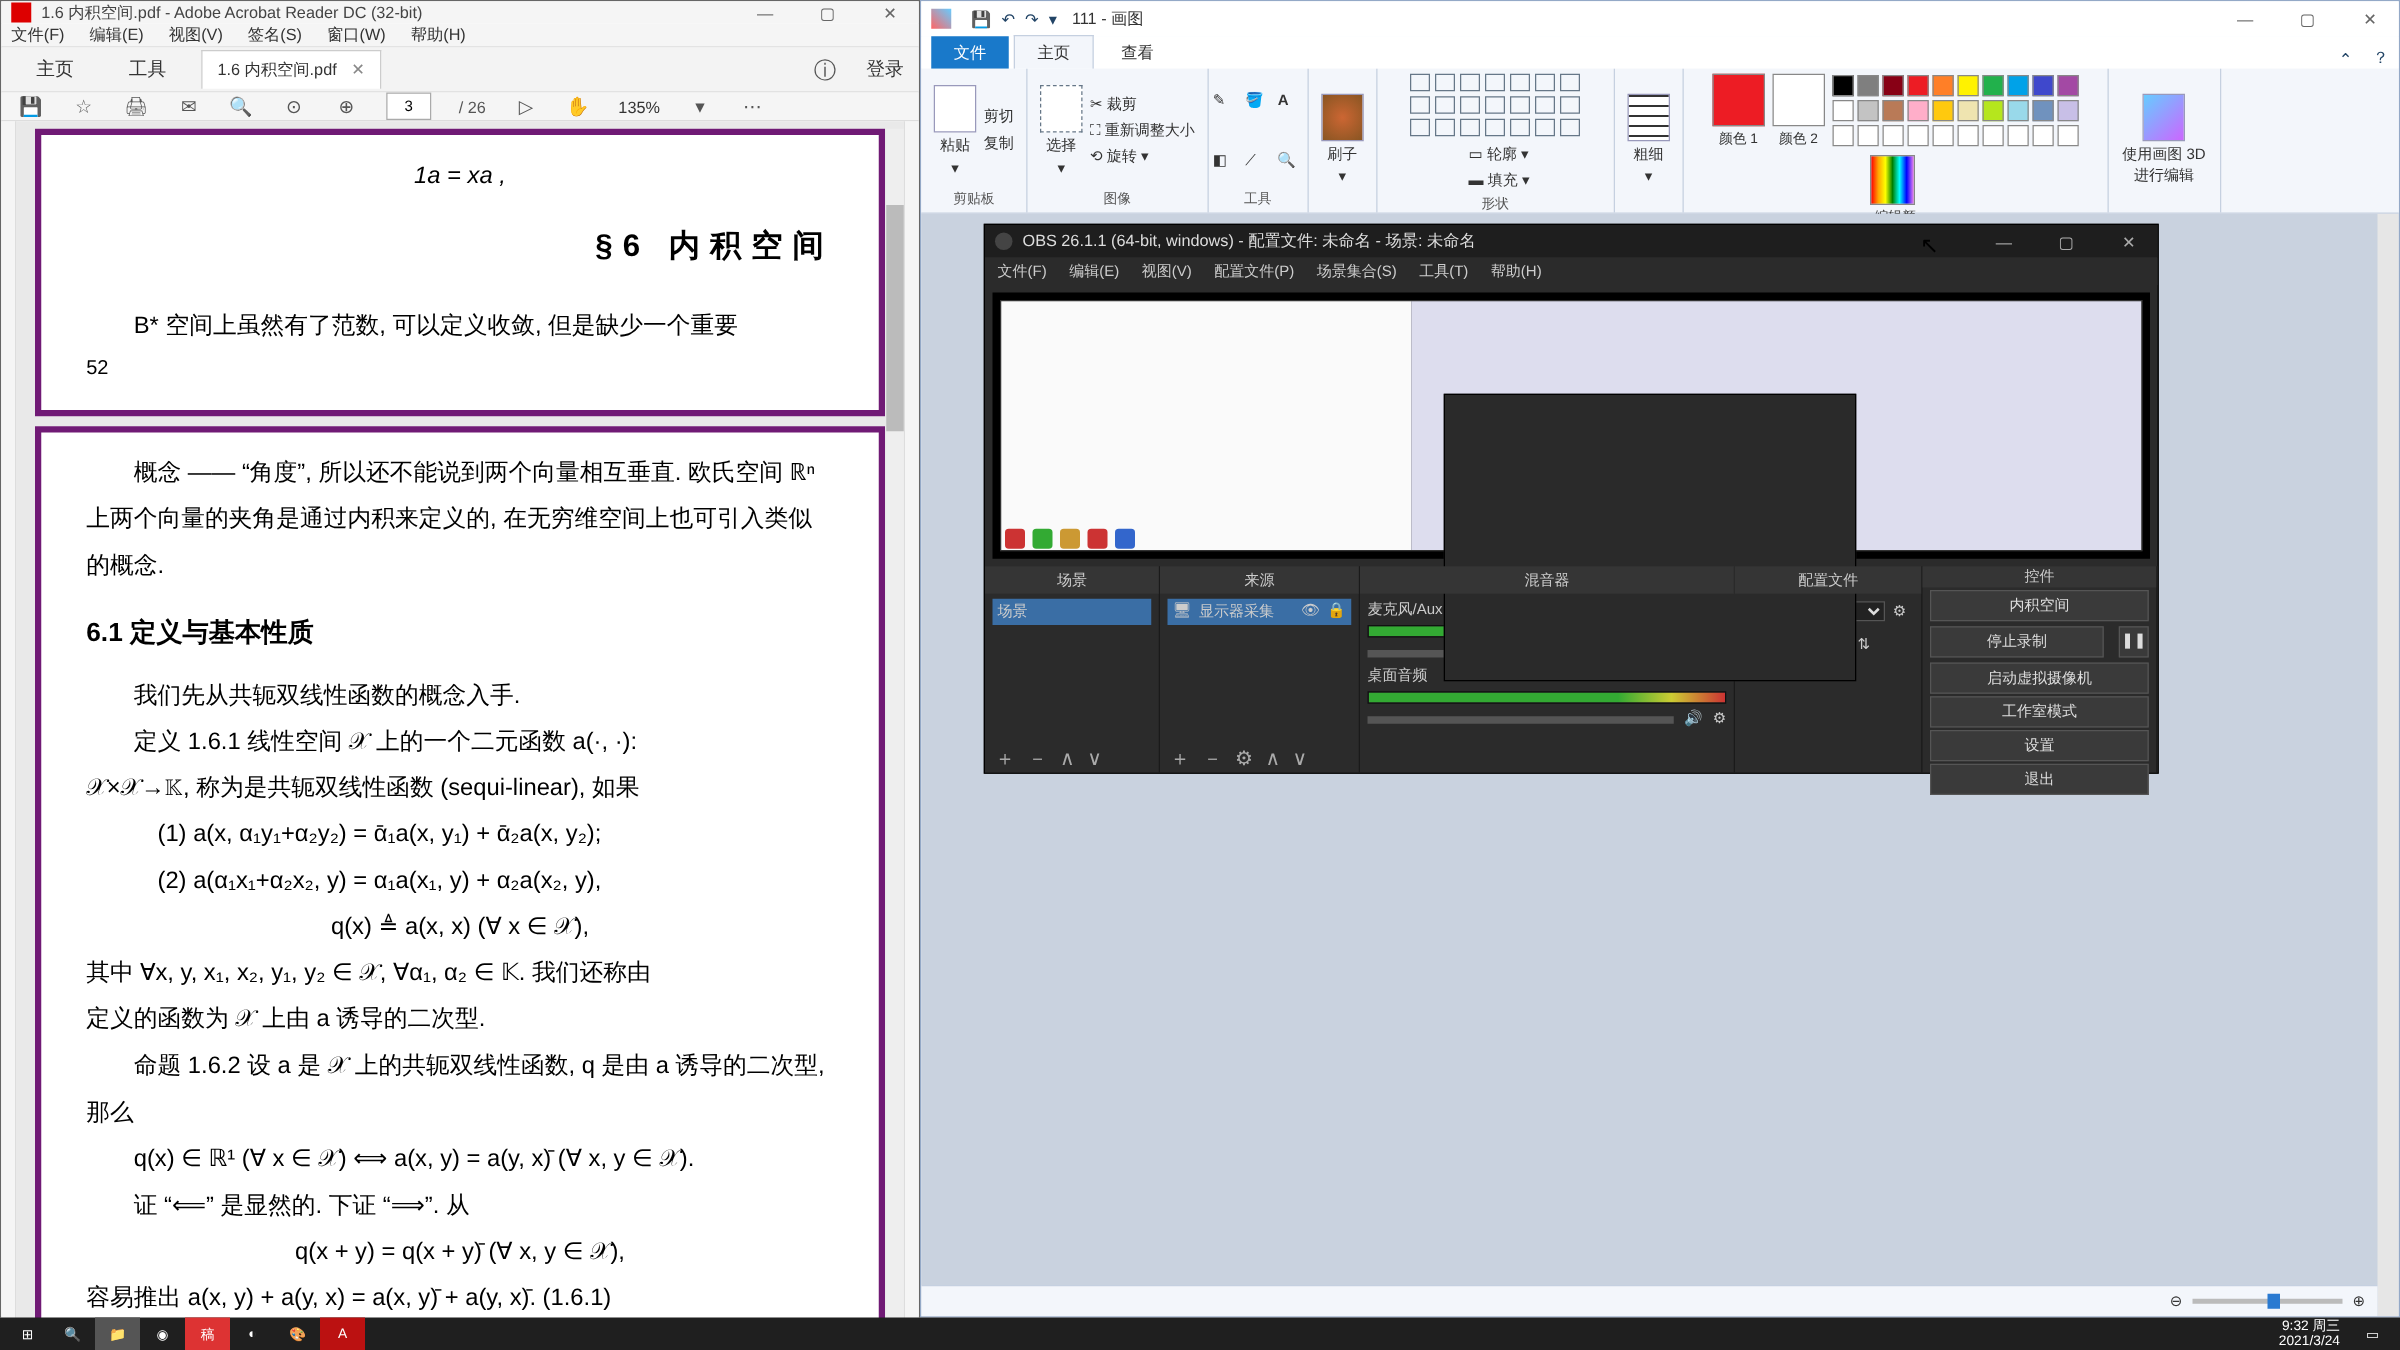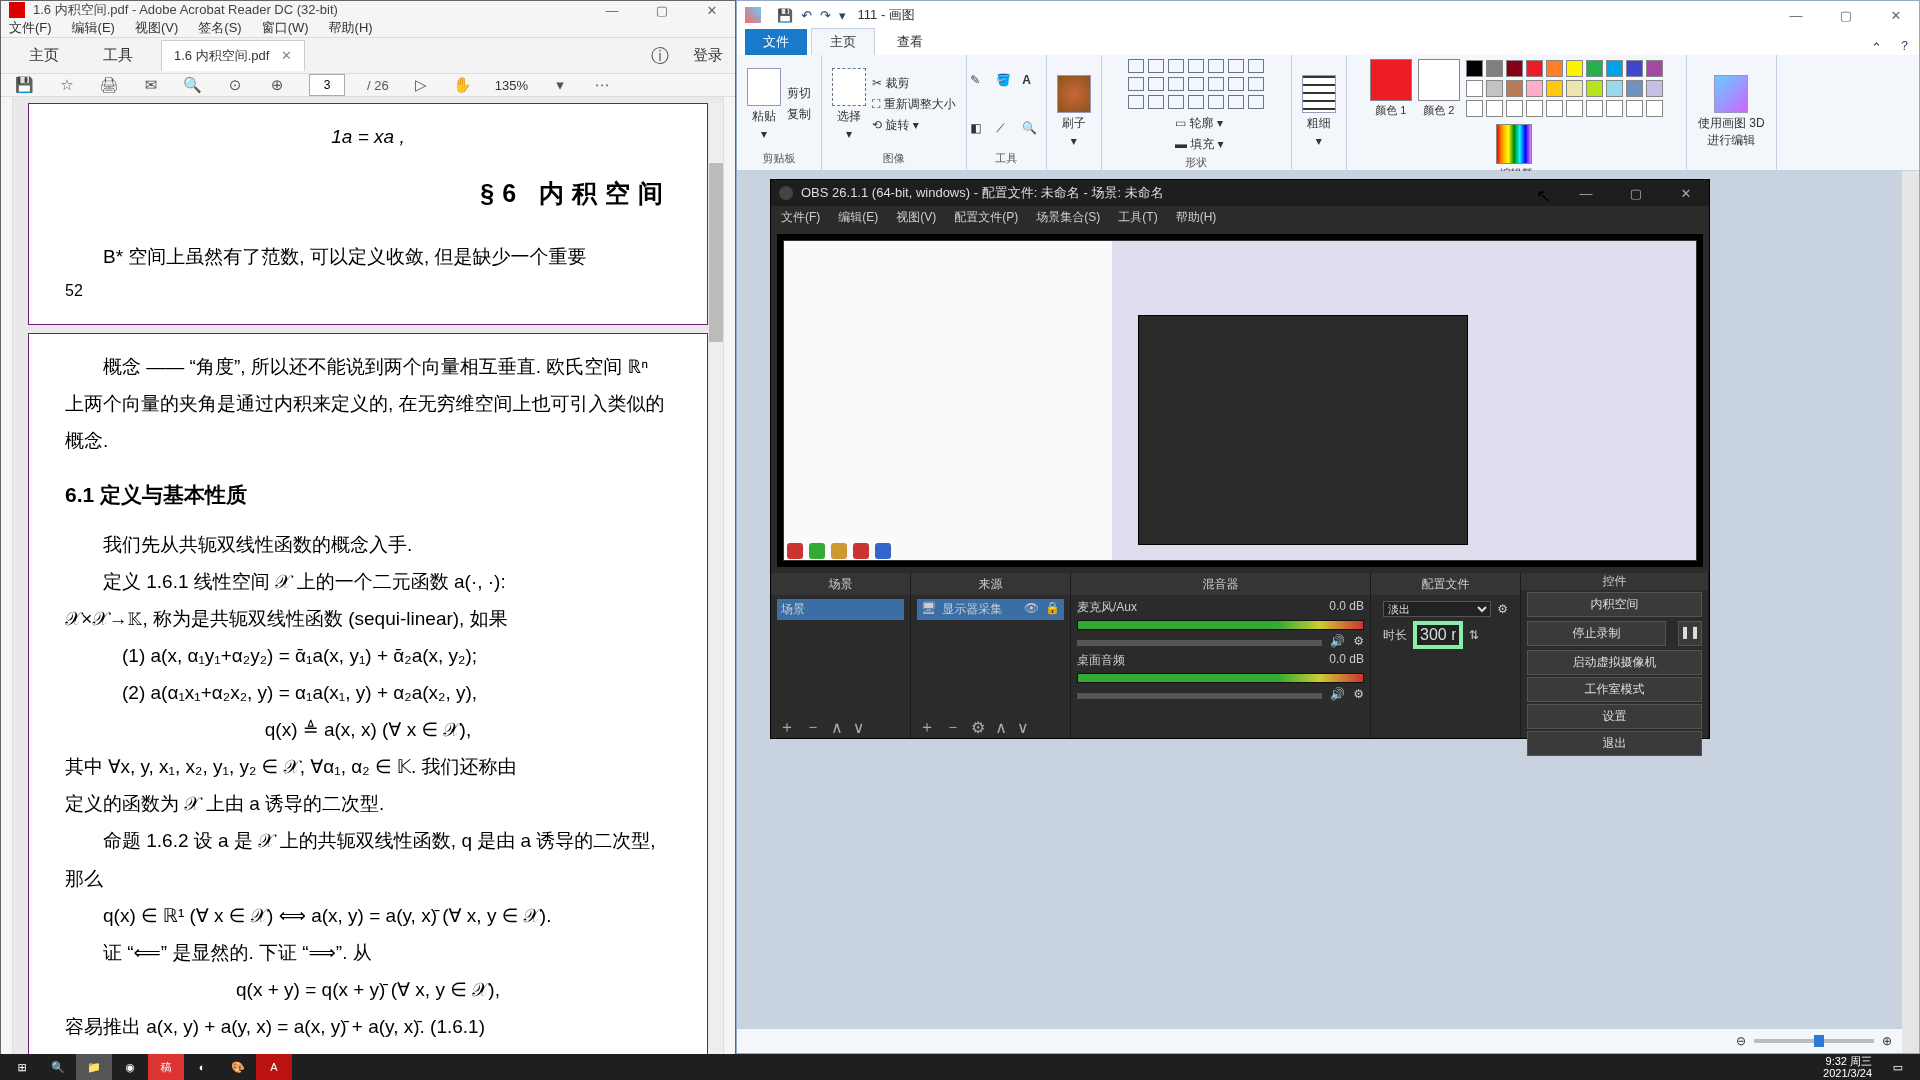--- a/index.html
+++ b/index.html
@@ -17,21 +17,21 @@
 .acrobat-tabs .file-tab { background: #fff; border: 1px solid #ccc; border-bottom: none; padding: 6px 12px; font-size: 13px; }
 .acrobat-tabs .help-ico { margin-left: auto; font-size: 18px; color: #555; }
 .acrobat-tabs .login { margin-left: 12px; color: #333; }
 .acrobat-toolbar { height: 48px; background: #f5f5f5; display: flex; align-items: center; gap: 22px; padding: 0 14px; border-bottom: 1px solid #ddd; font-size: 15px; color: #333; }
 .tb-ico { width: 20px; height: 20px; display: inline-flex; align-items: center; justify-content: center; color: #555; }
 .page-input { width: 36px; height: 22px; border: 1px solid #aaa; text-align: center; font-size: 12px; }
 .pdf-body { flex: 1; background: #e9e9e9; position: relative; display: flex; }
 .pane-left { width: 12px; background: #f5f5f5; border-right: 1px solid #ddd; }
 .pane-right { width: 12px; background: #f5f5f5; border-left: 1px solid #ddd; }
 .pdf-page-wrap { flex: 1; display: flex; flex-direction: column; align-items: center; overflow: hidden; padding: 6px; gap: 8px; }
-.pdf-page { width: 680px; background: #fff; border: 1px solid #701a75; padding: 14px 36px; font-family: "SimSun", serif; font-size: 19px; line-height: 1.95; color: #000; }
+.pdf-page { width: 680px; background: #fff; border: 5px solid #701a75; padding: 14px 36px; font-family: "SimSun", serif; font-size: 19px; line-height: 1.95; color: #000; }
 .pdf-page .heading { text-align: right; font-weight: bold; font-size: 25px; letter-spacing: 8px; margin: 14px 0 20px; }
 .pdf-page .sub { font-weight: bold; font-size: 21px; margin: 16px 0 10px; }
 .pdf-page p { text-indent: 2em; }
 .scrollbar { position: absolute; right: 12px; top: 6px; width: 14px; height: calc(100% - 12px); background: #eee; }
 .scrollbar .thumb { position: absolute; top: 6%; width: 100%; height: 18%; background: #bbb; }
 
 
 .paint { position: absolute; left: 736px; top: 0; width: 1184px; height: 1054px; background: #f3f6fb; border: 1px solid #94a9c7; display: flex; flex-direction: column; }
 .paint-title { height: 28px; background: #fff; display: flex; align-items: center; font-size: 13px; padding: 0 8px; color: #333; }
 .paint-title .qat { display: flex; gap: 8px; margin: 0 12px; color: #246; }
@@ -50,21 +50,21 @@
 .shape-grid span { width: 16px; height: 14px; border: 1px solid #678; }
 .color-swatch { width: 42px; height: 42px; border: 1px solid #888; }
 .swatch-label { font-size: 11px; margin-top: 2px; }
 .color-palette { display: grid; grid-template-columns: repeat(10, 17px); gap: 3px; }
 .color-palette span { width: 17px; height: 17px; border: 1px solid #888; }
 .rainbow { width: 36px; height: 40px; background: linear-gradient(90deg,red,orange,yellow,green,cyan,blue,violet); border: 1px solid #888; }
 .paint-canvas { flex: 1; background: #c9d2df; position: relative; overflow: hidden; }
 .canvas-scroll-v { position: absolute; right: 0; top: 0; width: 17px; height: 100%; background: #e6e6e6; }
 
 
-.obs { position: absolute; left: 33px; top: 8px; width: 940px; height: 560px; background: #2b2b2b; border: 1px solid #000; display: flex; flex-direction: column; color: #ddd; font-size: 12px; }
+.obs { position: absolute; left: 50px; top: 8px; width: 940px; height: 440px; background: #2b2b2b; border: 1px solid #000; display: flex; flex-direction: column; color: #ddd; font-size: 12px; }
 .obs-title { height: 26px; background: #1e1e1e; display: flex; align-items: center; padding: 0 8px; font-size: 13px; color: #ddd; }
 .obs-title .logo { width: 14px; height: 14px; background: #444; border-radius: 50%; margin-right: 8px; }
 .obs-menu { height: 22px; background: #2b2b2b; display: flex; gap: 18px; padding: 0 10px; font-size: 12px; align-items: center; color: #ccc; }
 .obs-preview { flex: 1; background: #000; margin: 6px; position: relative; }
 .obs-preview-inner { position: absolute; inset: 6px; border: 1px solid #333; background: #222; display: flex; }
 .obs-preview-inner .mini-left { width: 36%; background: #fafafa; }
 .obs-preview-inner .mini-right { flex: 1; background: #dde; position: relative; }
 .obs-preview-inner .mini-right .mini-obs { position: absolute; left: 26px; top: 74px; width: 330px; height: 230px; background: #2a2a2a; border: 1px solid #000; }
 .obs-tb { position: absolute; left: 10px; bottom: 6px; height: 18px; display: flex; gap: 6px; }
 .obs-tb span { width: 16px; height: 16px; background: #c33; border-radius: 3px; }

